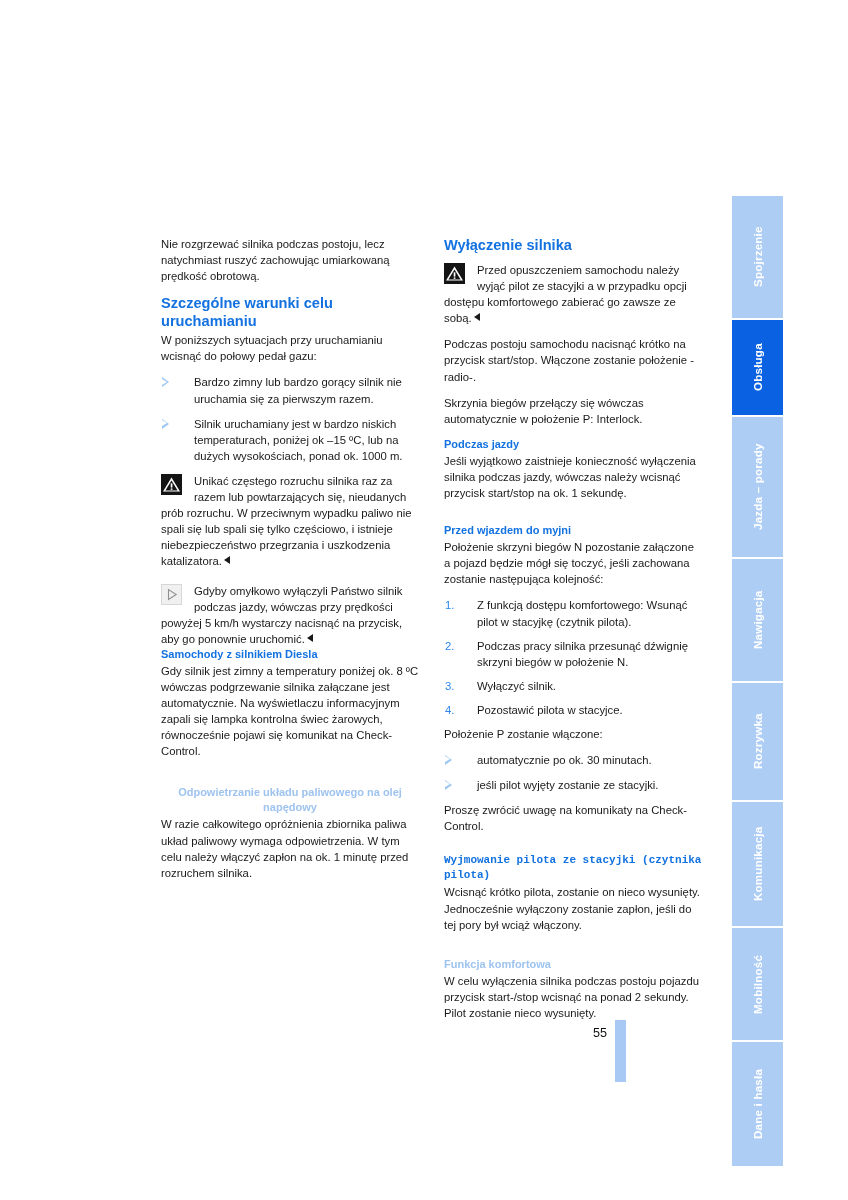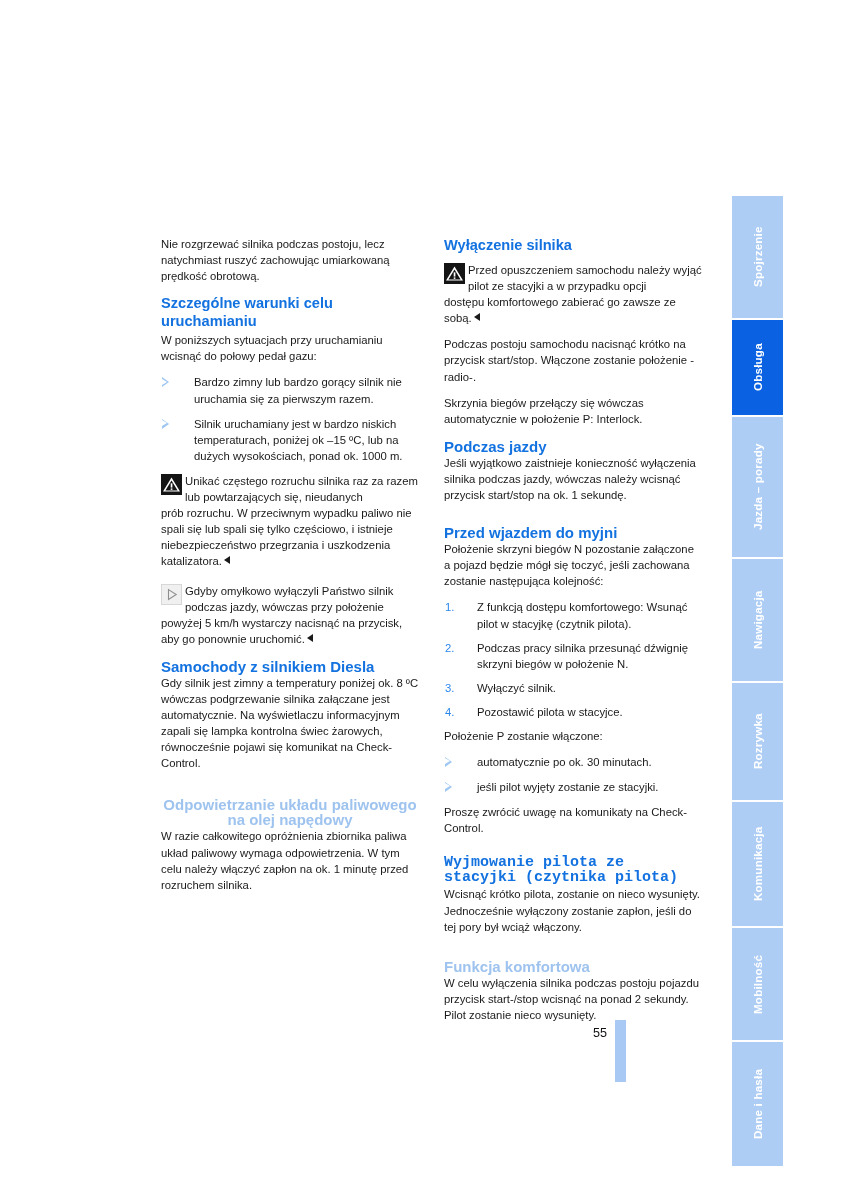--- a/index.html
+++ b/index.html
@@ -42,25 +42,25 @@
 
   
   h2.sec {
     font-size: 14.6px;
     line-height: 18px;
     font-weight: bold;
     color: #1372e0;
     margin: 0 0 2px 0;
   }
   h3.sub {
-    font-size: 15px;
+    font-size: 11px;
     line-height: 15px;
     font-weight: bold;
     color: #1372e0;
-    margin: 12px 0 1px 0;
+    margin: 0 0 1px 0;
   }
   h3.sub-faded {
     color: #9ec3ef;
   }
   .sp-before { margin-top: 16px; }
   .sp-before-sm { margin-top: 11px; }
 
   
   ul.tri {
     list-style: none;
@@ -127,21 +127,21 @@
   .icon-play {
     position: absolute;
     left: 0; top: 1px;
     width: 21px; height: 21px;
     background: #f0f0f0;
     border: 1px solid #d7d7d7;
     box-sizing: border-box;
   }
   .icon-play svg { display:block; }
   .note-first-lines {
-    padding-left: 24px;
+    padding-left: 33px;
   }
   .note-rest {
     padding-left: 0;
   }
   .endmark {
     display: inline-block;
     width: 0; height: 0;
     border-right: 6px solid #1a1a1a;
     border-top: 4.5px solid transparent;
     border-bottom: 4.5px solid transparent;
@@ -239,21 +239,21 @@
       <p class="note-first-lines">Unikać częstego rozruchu silnika raz za razem lub powtarzających się, nieudanych</p>
       <p class="note-rest"><span>prób rozruchu. W przeciwnym wypadku paliwo nie spali się lub spali się tylko częściowo, i istnieje niebezpieczeństwo przegrzania i uszkodzenia katalizatora.</span><span class="endmark"></span></p>
     </div>
 
     <div class="notebox" style="margin-top:13px;">
       <span class="icon-play">
         <svg width="19" height="19" viewBox="0 0 19 19">
           <polygon points="6.5,4.6 14.2,9.5 6.5,14.4" fill="none" stroke="#8e8e8e" stroke-width="1.1"></polygon>
         </svg>
       </span>
-      <p class="note-first-lines">Gdyby omyłkowo wyłączyli Państwo silnik podczas jazdy, wówczas przy położenie</p>
+      <p class="note-first-lines">Gdyby omyłkowo wyłączyli Państwo silnik podczas jazdy, wówczas przy prędkości</p>
       <p class="note-rest"><span>powyżej 5 km/h wystarczy nacisnąć na przycisk, aby go ponownie uruchomić.</span><span class="endmark"></span></p>
     </div>
 
     <h3 class="sub sp-before">Samochody z silnikiem Diesla</h3>
     <p class="para">Gdy silnik jest zimny a temperatury poniżej ok. 8 ºC wówczas podgrzewanie silnika załączane jest automatycznie. Na wyświetlaczu informacyjnym zapali się lampka kontrolna świec żarowych, równocześnie pojawi się komunikat na Check-Control.</p>
 
     <h3 class="sub sub-faded" style="margin-top:26px;text-align:center;">Odpowietrzanie układu paliwowego na olej napędowy</h3>
     <p class="para">W razie całkowitego opróżnienia zbiornika paliwa układ paliwowy wymaga odpowietrzenia. W tym celu należy włączyć zapłon na ok. 1 minutę przed rozruchem silnika.</p>
 
   </div>

